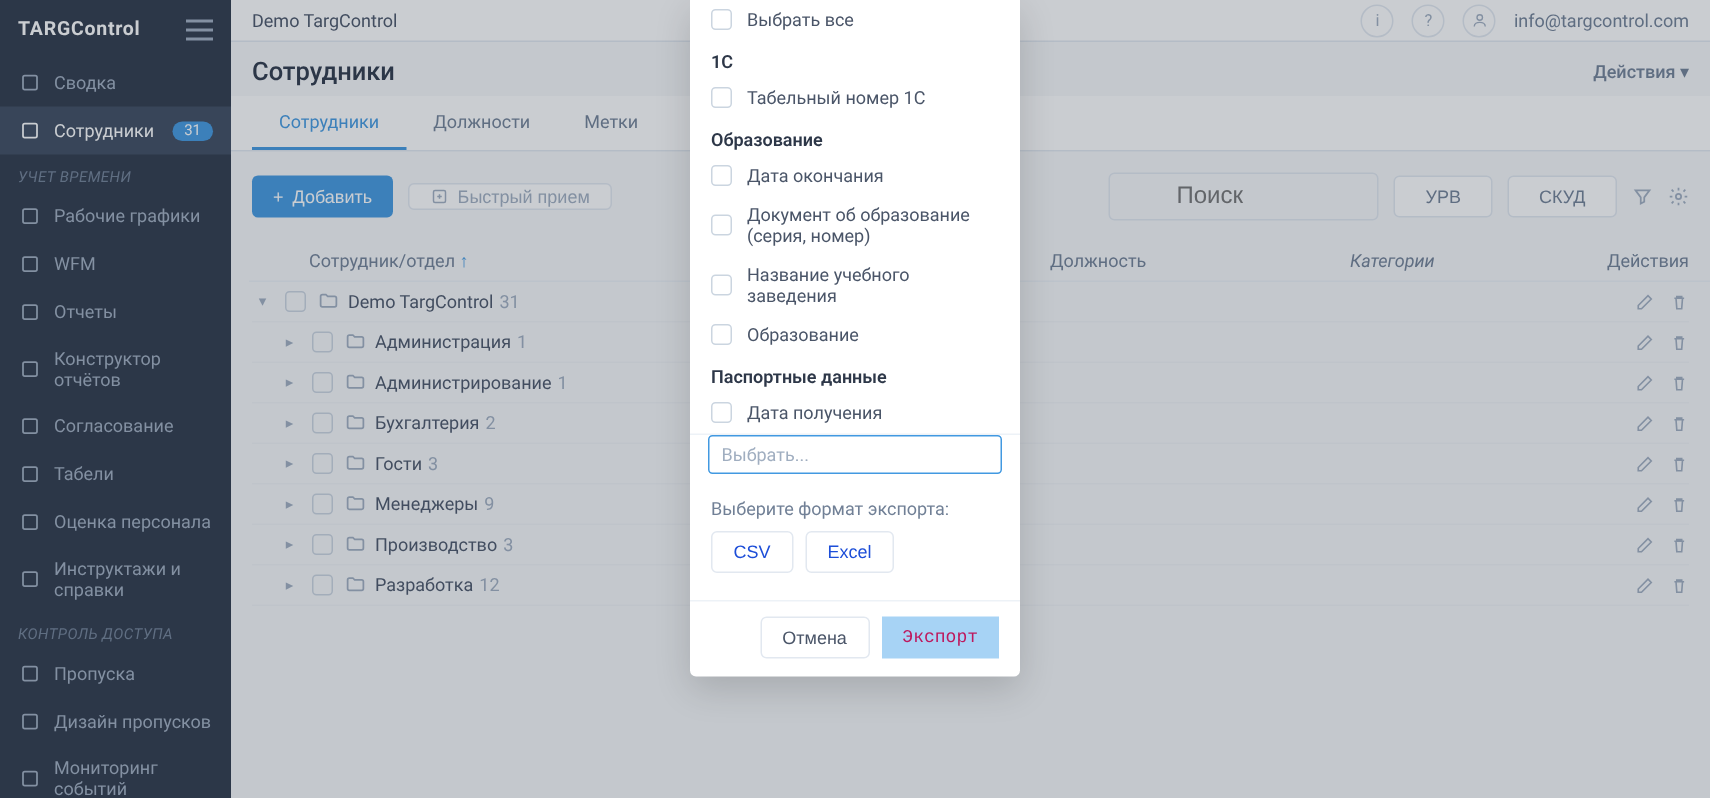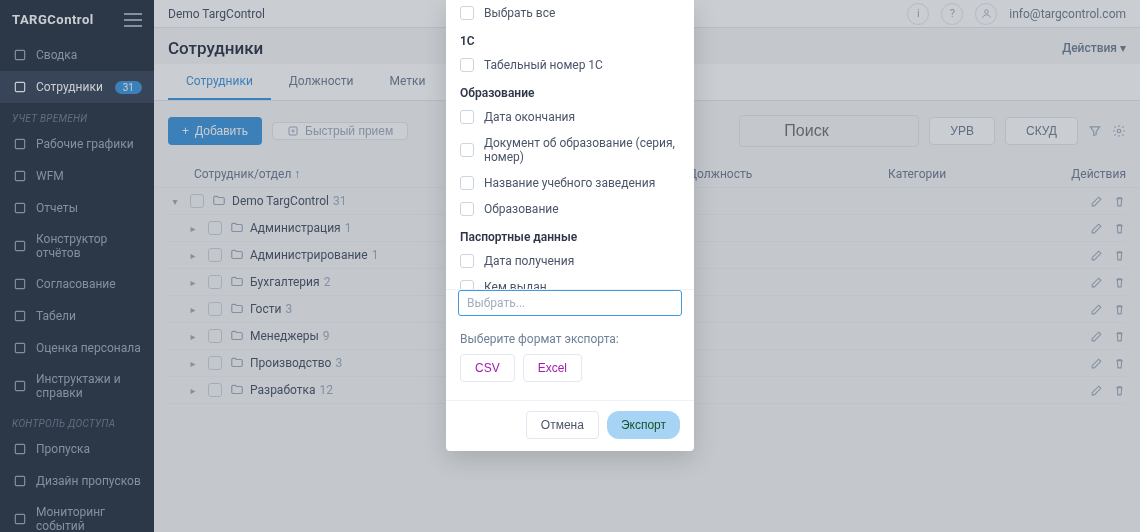--- a/index.html
+++ b/index.html
@@ -37,49 +37,49 @@
 .toolbar { display: flex; align-items: center; padding: 14px; gap: 10px; }
 .btn-primary { background: #4299e1; color: #fff; border: none; border-radius: 4px; padding: 7px 14px; font-size: 12px; cursor: pointer; display: inline-flex; align-items: center; gap: 6px; }
 .btn-secondary { background: #fff; color: #a0aec0; border: 1px solid #e2e8f0; border-radius: 4px; padding: 1px 14px; font-size: 12px; cursor: pointer; display: inline-flex; align-items: center; gap: 6px; }
 .toolbar .spacer { flex: 1; }
 .search-box { width: 180px; border: 1px solid #e2e8f0; border-radius: 4px; padding: 6px 10px; display: flex; align-items: center; gap: 6px; color: #cbd5e0; font-size: 12px; }
 .search-box input { border: none; outline: none; flex: 1; font-size: 16px; color: #c2410c; background: transparent; margin-left: 28px; }
 .btn-pill { background: #fff; border: 1px solid #e2e8f0; border-radius: 4px; padding: 6px 20px; font-size: 12px; color: #718096; cursor: pointer; }
 .toolbar-icon { color: #a0aec0; cursor: pointer; }
 
 
-.table-head { display: flex; padding: 6px 14px; border-bottom: 1px solid #edf2f7; font-size: 12px; color: #718096; }
+.table-head { display: flex; padding: 6px 14px; border-bottom: 1px solid #edf2f7; font-size: 12px; color: #718096; margin-left: 12px; }
 .table-head .col-emp { flex: 0 0 520px; padding-left: 26px; }
 .table-head .col-pos { flex: 0 0 200px; }
-.table-head .col-cat { flex: 0 0 160px; }
+.table-head .col-cat { flex: 0 0 160px; font-style: italic; }
 .table-head .col-act { flex: 1; text-align: right; }
 .tree { padding: 0 14px; }
 .tree-row { display: flex; align-items: center; padding: 6px 0; border-bottom: 1px solid #f1f3f6; font-size: 12px; color: #4a5568; }
 .tree-row .chevron { width: 14px; color: #a0aec0; cursor: pointer; font-size: 10px; text-align: center; }
 .tree-row .chk { width: 14px; height: 14px; border: 1px solid #cbd5e0; border-radius: 3px; margin: 0 8px; cursor: pointer; flex-shrink: 0; }
 .tree-row .folder { color: #a0aec0; margin-right: 6px; }
 .tree-row .name { flex: 0 0 460px; display: flex; align-items: center; }
 .tree-row .count { color: #a0aec0; margin-left: 4px; }
 .tree-row .row-actions { margin-left: auto; display: flex; gap: 10px; color: #a0aec0; }
 .tree-row .row-actions span { cursor: pointer; }
 
 
 .overlay { position: absolute; inset: 0; background: rgba(45,55,72,0.25); display: flex; justify-content: center; align-items: flex-start; }
-.modal { width: 248px; background: #fff; border-radius: 0 0 4px 4px; box-shadow: 0 8px 24px rgba(0,0,0,0.15); margin-top: 0; padding-bottom: 12px; }
+.modal { width: 220px; background: #fff; border-radius: 0 0 4px 4px; box-shadow: 0 8px 24px rgba(0,0,0,0.15); margin-top: 0; padding-bottom: 12px; }
 .modal-scroll { max-height: 290px; overflow-y: auto; border-bottom: 1px solid #edf2f7; scrollbar-width: thin; }
 .chk-row { display: flex; align-items: center; padding: 6px 14px; font-size: 12px; color: #4a5568; gap: 10px; cursor: pointer; }
 .chk-row .chkbox { width: 14px; height: 14px; border: 1px solid #cbd5e0; border-radius: 3px; flex-shrink: 0; }
 .grp-label { padding: 8px 14px 4px; font-size: 12px; font-weight: 600; color: #2d3748; }
 .select-input { margin: 0 12px 8px; border: 1px solid #4299e1; border-radius: 3px; padding: 5px 8px; font-size: 12px; color: #a0aec0; cursor: text; }
 .format-label { padding: 8px 14px 8px; font-size: 12px; color: #718096; }
 .format-btns { display: flex; gap: 8px; padding: 0 14px 18px; }
-.fmt-btn { border: 1px solid #e2e8f0; background: #fff; border-radius: 4px; padding: 6px 14px; font-size: 12px; color: #a21caf; cursor: pointer; }
+.fmt-btn { border: 1px solid #e2e8f0; background: #fff; border-radius: 4px; padding: 6px 14px; font-size: 12px; color: #1d4ed8; cursor: pointer; }
 .modal-footer { display: flex; justify-content: flex-end; gap: 8px; padding: 10px 14px 0; border-top: 1px solid #edf2f7; }
 .btn-cancel { border: 1px solid #e2e8f0; background: #fff; border-radius: 4px; padding: 6px 14px; font-size: 12px; color: #4a5568; cursor: pointer; }
-.btn-export { border: none; background: #a7d3f5; color: #14532d; border-radius: 12px; padding: 6px 14px; font-size: 12px; cursor: pointer; }
+.btn-export { border: none; background: #a7d3f5; color: #be185d; border-radius: 0; padding: 6px 14px; font-size: 12px; cursor: pointer; font-family: Liberation Mono, monospace; }
 
 svg { display: block; }
 </style>
 </head>
 <body>
 
 <div class="sidebar">
   <div class="sidebar-header">
     <div class="logo">TARGControl</div>
     <div class="hamburger">

